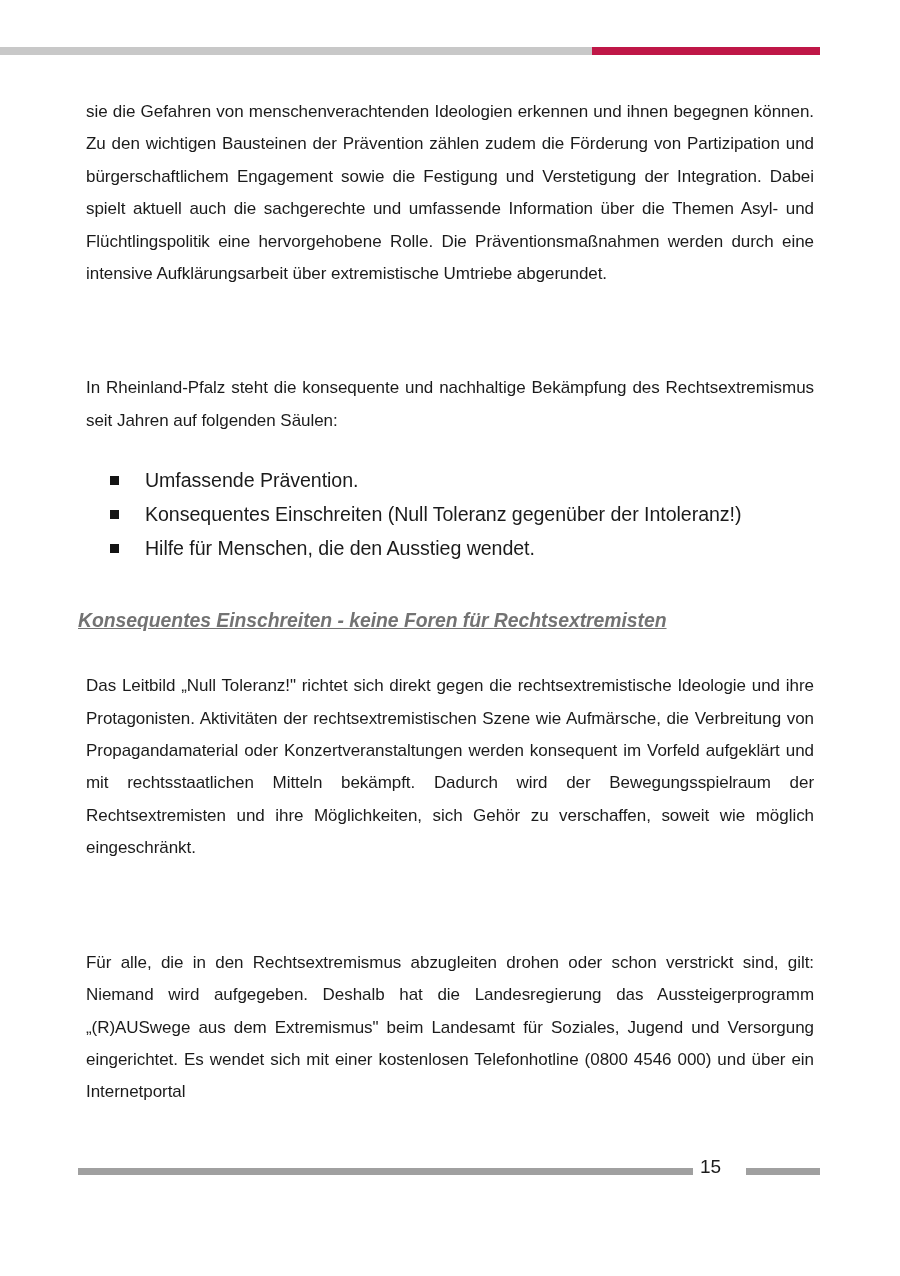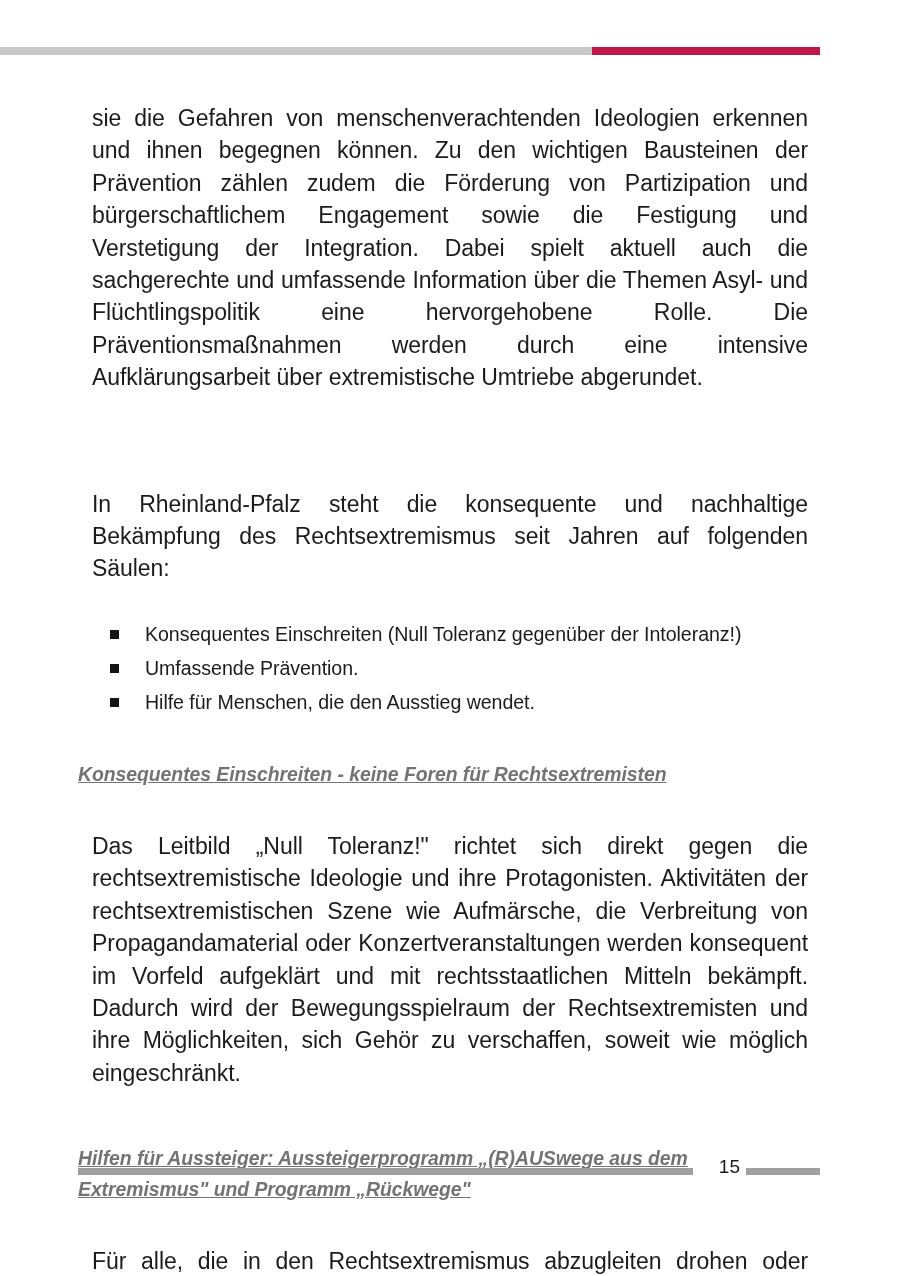--- a/index.html
+++ b/index.html
@@ -50,22 +50,22 @@
 
   
   .content {
     position: absolute;
     left: 78px;
     top: 88px;
     width: 744px;
   }
 
   p.body, .lead {
-    margin: 14px;
-    font-size: 23px;
+    margin: 8px;
+    font-size: 17px;
     line-height: 32.4px;
     text-align: justify;
     text-justify: inter-word;
     letter-spacing: -0.05px;
     font-stretch: condensed;
     color: #1b1b1b;
     -webkit-font-smoothing: antialiased;
   }
 
   
@@ -136,21 +136,21 @@
     top: 2px;
     width: 615px;
     height: 7px;
     background: #a0a0a0;
   }
   .page-number {
     position: absolute;
     left: 700px;
     top: -13px;
     width: 40px;
-    text-align: right;
+    text-align: left;
     font-size: 19px;
     font-stretch: condensed;
     color: #1b1b1b;
     line-height: 28px;
   }
   .rule-gray-foot-short {
     position: absolute;
     left: 746px;
     top: 2px;
     width: 74px;
@@ -175,45 +175,44 @@
     <div class="gap-xl"></div>
 
 
     <div class="gap-md"></div>
 
     <p class="body">In Rheinland-Pfalz steht die konsequente und nachhaltige Bekämpfung des Rechtsextremismus seit Jahren auf folgenden Säulen:</p>
 
     <div class="gap-sm"></div>
 
     <ul class="bullets">
+      <li>
+        <span class="sq"></span>
+        <span>Umfassende Prävention.</span>
+      </li>
       <li>
         <span class="sq"></span>
         <span>Konsequentes Einschreiten (Null Toleranz gegenüber der Intoleranz!)</span>
       </li>
       <li>
         <span class="sq"></span>
-        <span>Umfassende Prävention.</span>
-      </li>
-      <li>
-        <span class="sq"></span>
         <span>Hilfe für Menschen, die den Ausstieg wendet.</span>
       </li>
     </ul>
 
     <div class="gap-xl"></div>
 
     <h3 class="sub-heading">Konsequentes Einschreiten - keine Foren für Rechtsextremisten</h3>
 
     <div class="gap-md"></div>
 
     <p class="body">Das Leitbild „Null Toleranz!" richtet sich direkt gegen die rechtsextremistische Ideologie und ihre Protagonisten. Aktivitäten der rechtsextremistischen Szene wie Aufmärsche, die Verbreitung von Propagandamaterial oder Konzertveranstaltungen werden konsequent im Vorfeld aufgeklärt und mit rechtsstaatlichen Mitteln bekämpft. Dadurch wird der Bewegungsspielraum der Rechtsextremisten und ihre Möglichkeiten, sich Gehör zu verschaffen, soweit wie möglich eingeschränkt.</p>
 
     <div class="gap-xl"></div>
 
-    <h3 class="sub-heading">Hilfen für Aussteiger: Aussteigerprogramm „(R)AUSwege aus dem Extremismus" und Programm „Rückwege"</h3>
 
     <div class="gap-md"></div>
 
     <p class="body">Für alle, die in den Rechtsextremismus abzugleiten drohen oder schon verstrickt sind, gilt: Niemand wird aufgegeben. Deshalb hat die Landesregierung das Aussteigerprogramm „(R)AUSwege aus dem Extremismus" beim Landesamt für Soziales, Jugend und Versorgung eingerichtet. Es wendet sich mit einer kostenlosen Telefonhotline (0800 4546 000) und über ein Internetportal</p>
 
   </div>
 
   <div class="footer">
     <div class="rule-gray-foot-long"></div>
     <div class="page-number">15</div>

